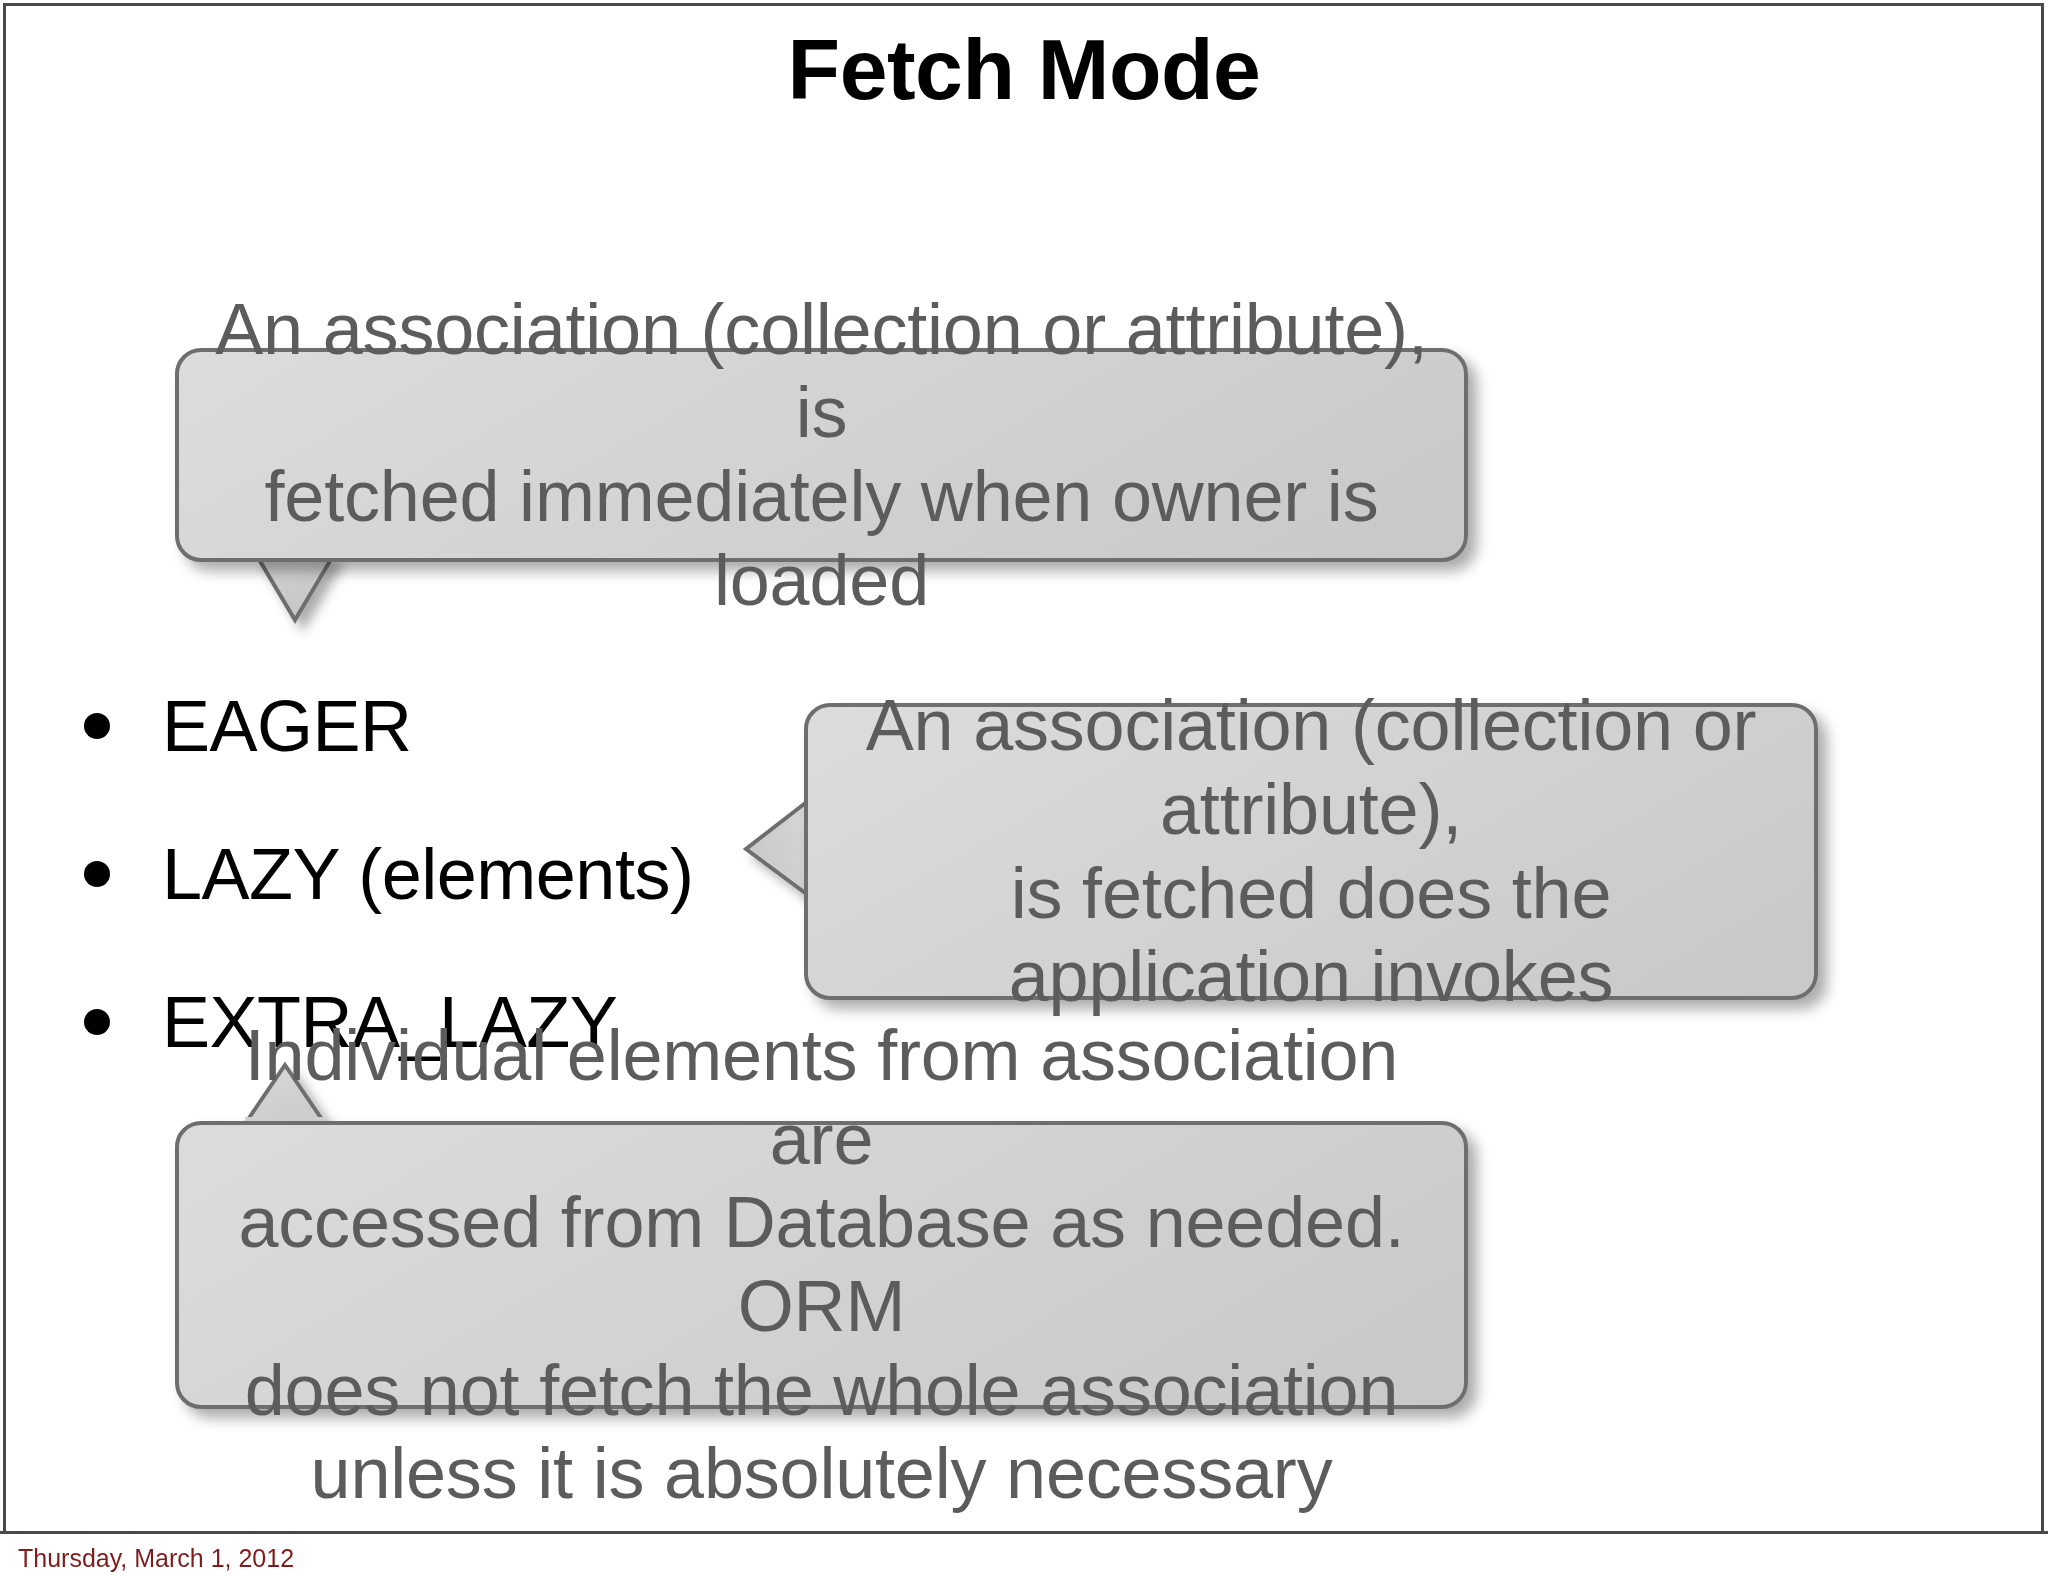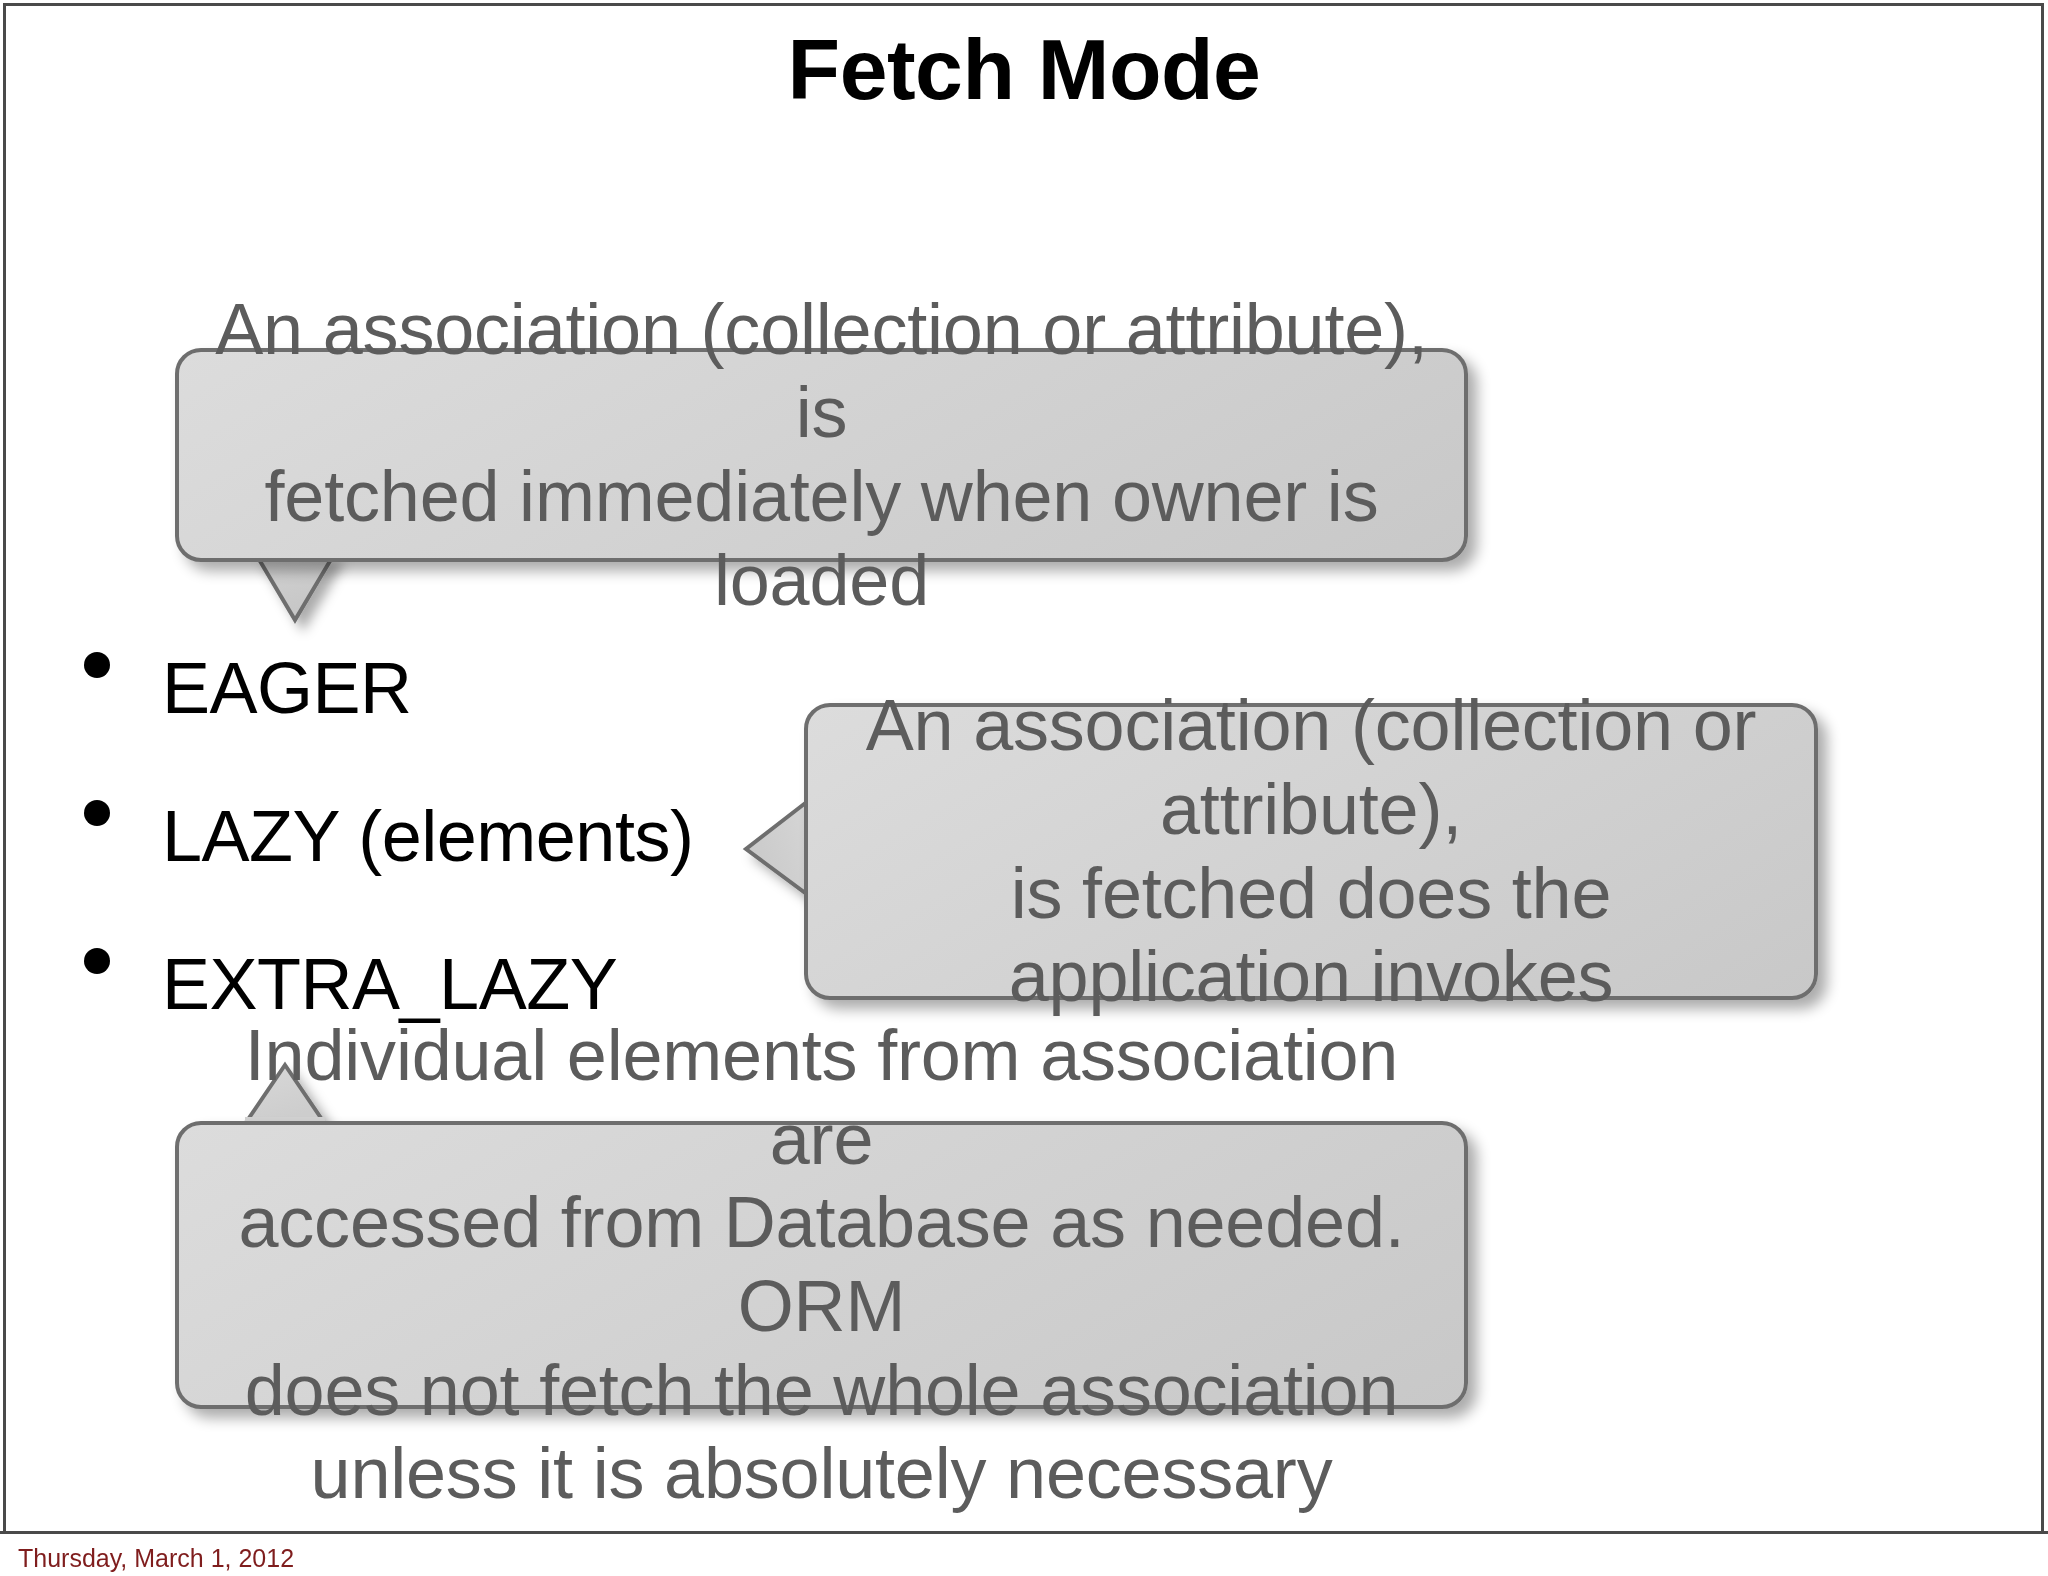--- a/index.html
+++ b/index.html
@@ -60,20 +60,21 @@
   .bullets {
     position: absolute;
     left: 60px;
     top: 652px;
     width: 760px;
   }
   .bullet-row {
     position: relative;
     height: 148px;
     display: flex;
+    align-items: center;
   }
   .bullet-dot {
     width: 26px;
     height: 26px;
     border-radius: 50%;
     background: #000000;
     margin-left: 24px;
     margin-right: 52px;
     flex: 0 0 auto;
   }

